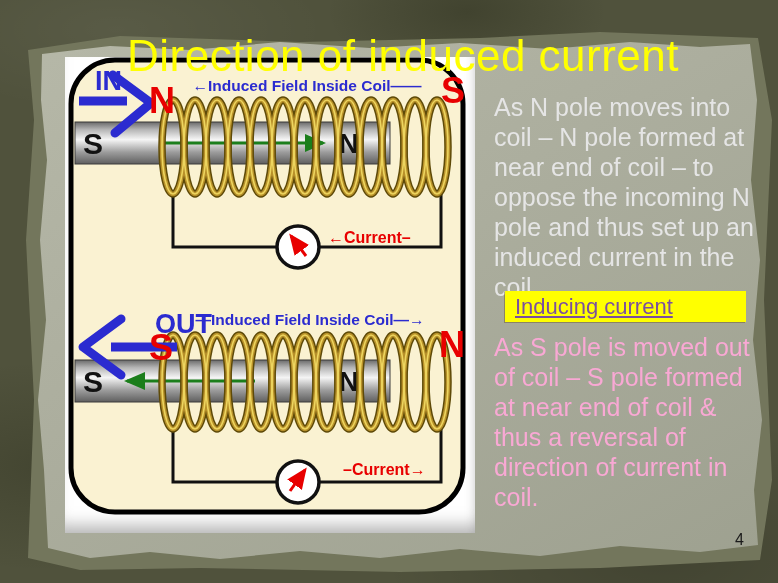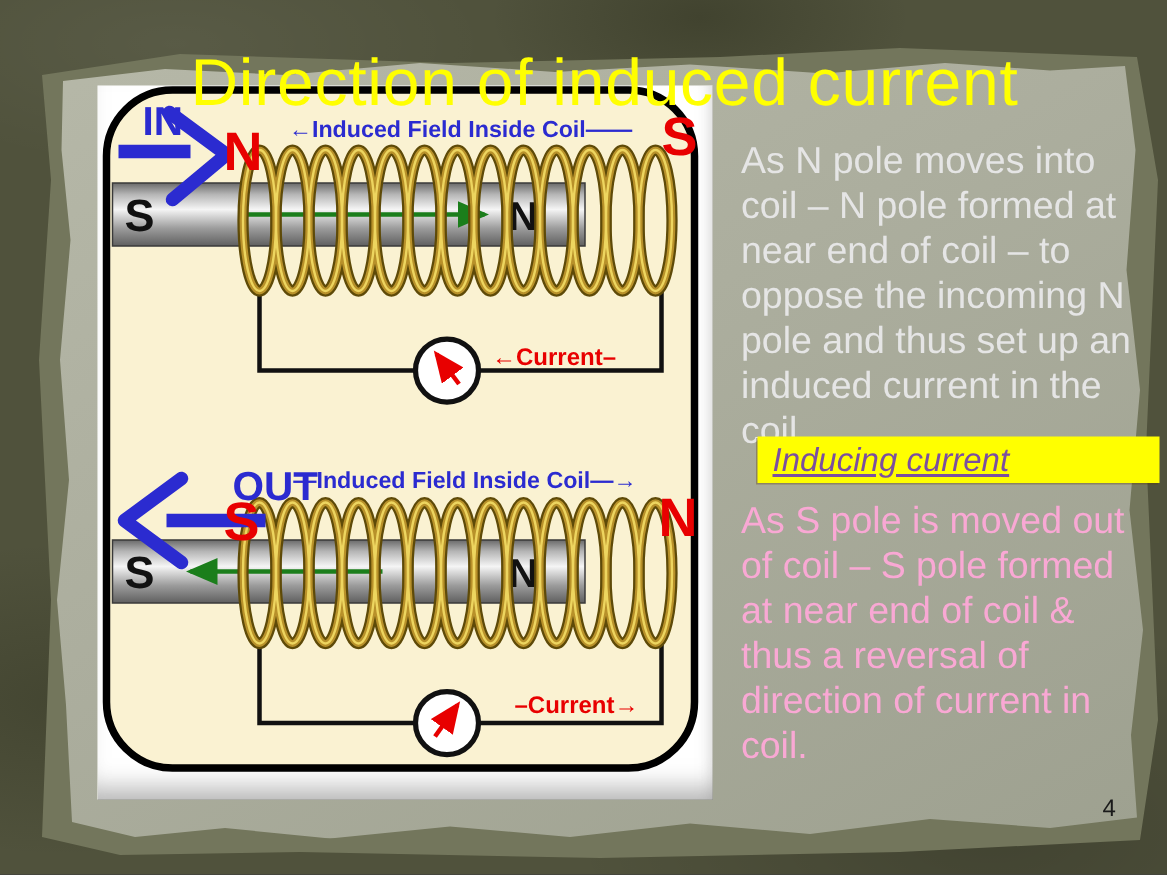--- a/index.html
+++ b/index.html
@@ -44,24 +44,23 @@
                inset -8px 0 10px -7px rgba(150,150,150,0.35);
   }
   .diagram-box svg{display:block;}
   .text-col-p{
     position:absolute;left:494px;width:266px;z-index:5;
     font-size:25px;line-height:30px;letter-spacing:0;
   }
   .para-top{top:92px;color:#e5e5e5;}
   .para-bottom{top:332px;color:#f9a8d4;}
   .link-box{
-    position:absolute;left:505px;top:291px;width:268px;height:31px;z-index:5;
+    position:absolute;left:505px;top:291px;width:241px;height:31px;z-index:5;
     background:#FFFF00;display:flex;align-items:center;
     box-shadow:-1px 1px 0 rgba(90,60,0,0.35);
-    font-style:italic;
   }
   .link-box a{
     margin-left:10px;font-size:22px;color:#7B4FA0;
     text-decoration:underline;cursor:pointer;
   }
   .page-num{
     position:absolute;left:735px;top:531px;z-index:6;
     font-size:16px;color:#1a1a1a;
   }
   svg text{font-family:"Liberation Sans",sans-serif;}

